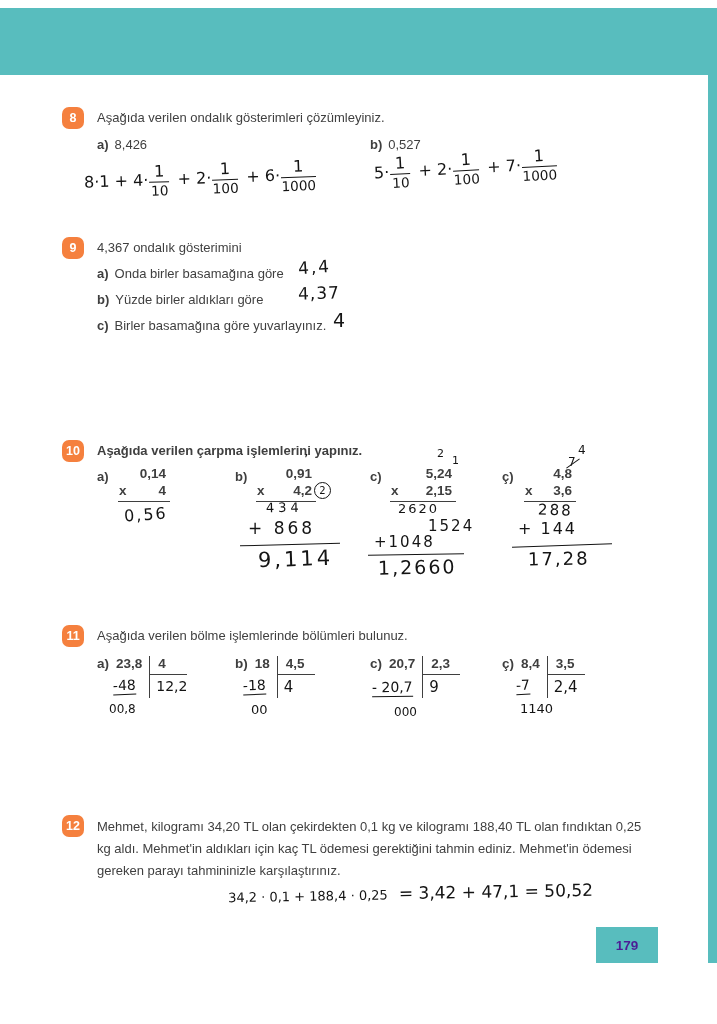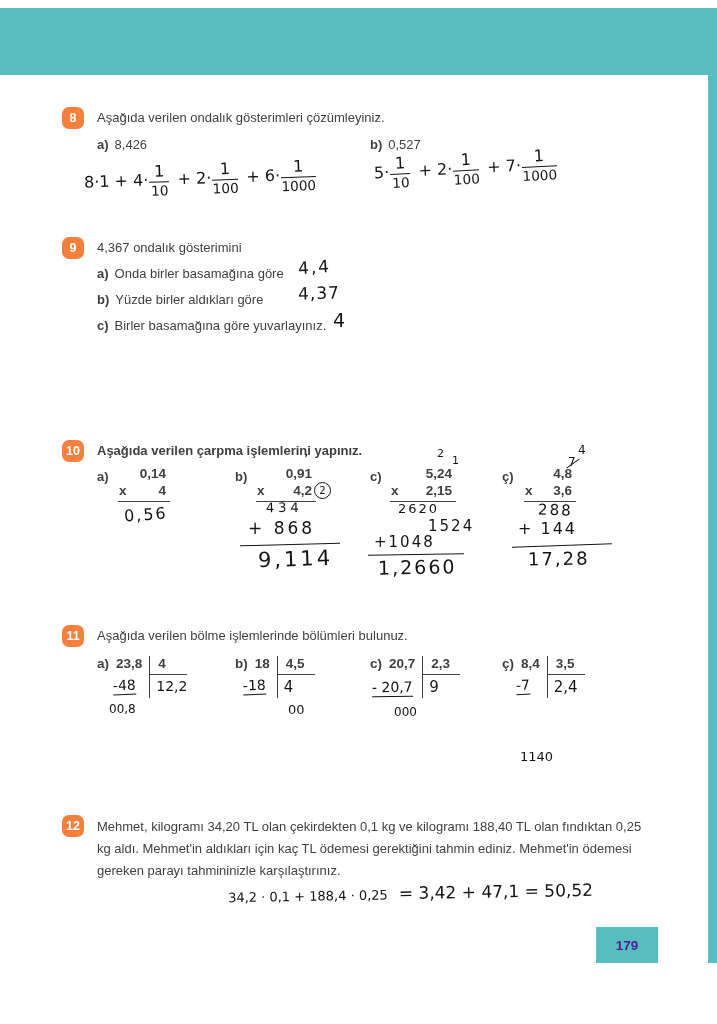--- a/index.html
+++ b/index.html
@@ -136,33 +136,33 @@
 
 <div class="divi" style="left:97px;top:656px;">
   <div class="pline"><b>a)</b><span class="dividend">23,8</span><span class="divbox"><span class="divisor">4</span><span class="quot hw" style="position:static;font-size:14px;">12,2</span></span></div>
   <div class="dwork hw hl" style="left:16px;top:22px;font-size:14px;transform:rotate(-2deg);">-48</div>
   <div class="dwork hw" style="left:12px;top:47px;font-size:12px;">00,8</div>
 </div>
 
 <div class="divi" style="left:235px;top:656px;">
   <div class="pline"><b>b)</b><span class="dividend">18</span><span class="divbox"><span class="divisor">4,5</span><span class="quot hw" style="position:static;font-size:15px;">4</span></span></div>
   <div class="dwork hw hl" style="left:8px;top:22px;font-size:14px;transform:rotate(-2deg);">-18</div>
-  <div class="dwork hw" style="left:16px;top:47px;font-size:13px;margin-left:37px;">00</div>
+  <div class="dwork hw" style="left:16px;top:47px;font-size:13px;">00</div>
 </div>
 
 <div class="divi" style="left:370px;top:656px;">
   <div class="pline"><b>c)</b><span class="dividend">20,7</span><span class="divbox"><span class="divisor">2,3</span><span class="quot hw" style="position:static;font-size:15px;">9</span></span></div>
   <div class="dwork hw hl" style="left:2px;top:24px;font-size:14px;transform:rotate(-1deg);">- 20,7</div>
   <div class="dwork hw" style="left:24px;top:50px;font-size:12px;">000</div>
 </div>
 
 <div class="divi" style="left:502px;top:656px;">
   <div class="pline"><b>ç)</b><span class="dividend">8,4</span><span class="divbox"><span class="divisor">3,5</span><span class="quot hw" style="position:static;font-size:15px;">2,4</span></span></div>
   <div class="dwork hw hl" style="left:14px;top:22px;font-size:14px;transform:rotate(-3deg);">-7</div>
-  <div class="dwork hw" style="left:18px;top:46px;font-size:13px;margin-top:48px;">1140</div>
+  <div class="dwork hw" style="left:18px;top:46px;font-size:13px;">1140</div>
 </div>
 
 <div class="badge" style="left:62px;top:815px;">12</div>
 <div class="row" style="left:97px;top:816px;width:556px;line-height:22px;"><span>Mehmet, kilogramı 34,20 TL olan çekirdekten 0,1 kg ve kilogramı 188,40 TL olan fındıktan 0,25 kg aldı. Mehmet'in aldıkları için kaç TL ödemesi gerektiğini tahmin ediniz. Mehmet'in ödemesi gereken parayı tahmininizle karşılaştırınız.</span></div>
 <div class="hw" style="left:228px;top:884px;transform:rotate(-1deg);">
   <span style="font-size:13px;">34,2 · 0,1 + 188,4 · 0,25</span>
   <span style="font-size:17px;margin-left:6px;">= 3,42 + 47,1 = 50,52</span>
 </div>
 
 </body></html>

